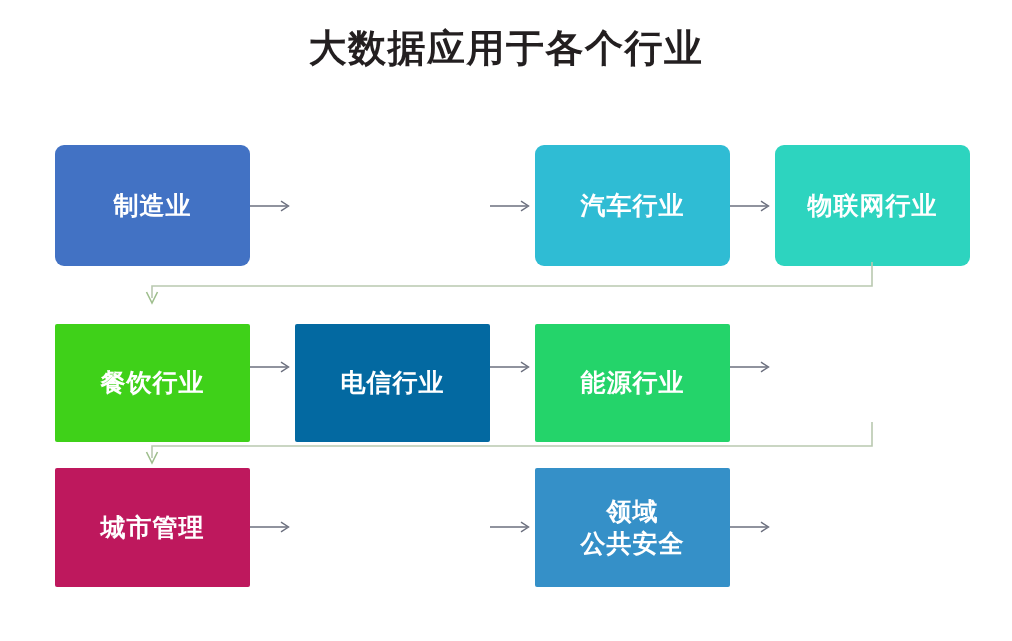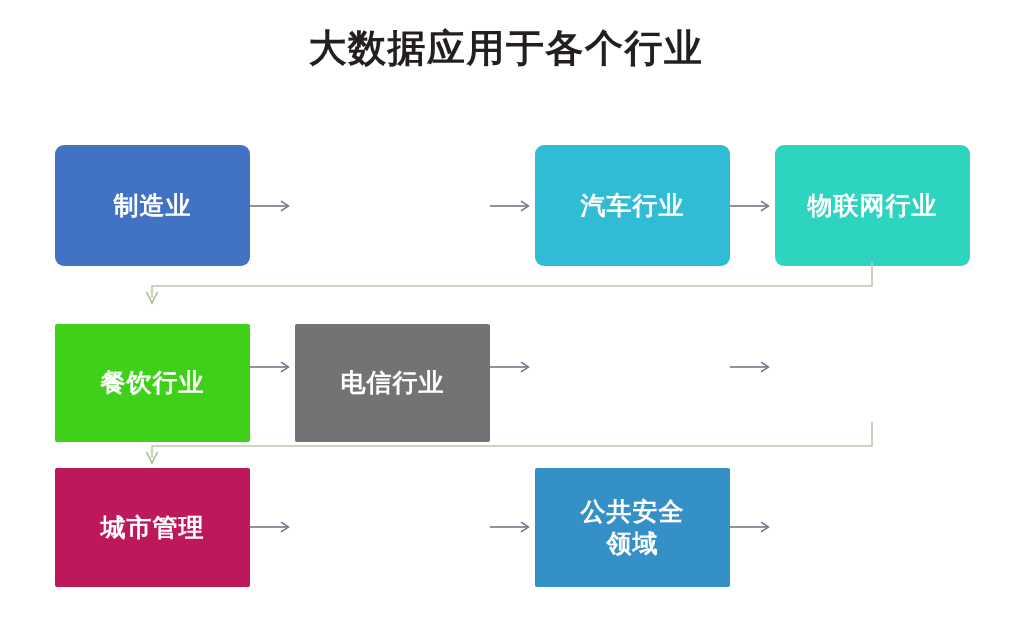--- a/index.html
+++ b/index.html
@@ -144,31 +144,34 @@
     <span class="label">餐饮行业</span>
   </div>
 
   <div class="h-arrow ha-y2 ha-x1">
     <svg viewBox="0 0 45 14" xmlns="http://www.w3.org/2000/svg">
       <path d="M0 7 H37" stroke="#6b6f7e" stroke-width="1.4" fill="none"></path>
       <path d="M31 2.2 L38.5 7 L31 11.8" stroke="#6b6f7e" stroke-width="1.4" fill="none"></path>
     </svg>
   </div>
 
-  <div class="flow-box sq r2 c2" style="background:#737373">
+  <div class="flow-box sq r2 c2" style="background:#0369a1">
     <span class="label">电信行业</span>
   </div>
 
   <div class="h-arrow ha-y2 ha-x2">
     <svg viewBox="0 0 45 14" xmlns="http://www.w3.org/2000/svg">
       <path d="M0 7 H37" stroke="#6b6f7e" stroke-width="1.4" fill="none"></path>
       <path d="M31 2.2 L38.5 7 L31 11.8" stroke="#6b6f7e" stroke-width="1.4" fill="none"></path>
     </svg>
   </div>
 
+  <div class="flow-box sq r2 c3" style="background:#24d46a">
+    <span class="label">能源行业</span>
+  </div>
 
   <div class="h-arrow ha-y2 ha-x3">
     <svg viewBox="0 0 45 14" xmlns="http://www.w3.org/2000/svg">
       <path d="M0 7 H37" stroke="#6b6f7e" stroke-width="1.4" fill="none"></path>
       <path d="M31 2.2 L38.5 7 L31 11.8" stroke="#6b6f7e" stroke-width="1.4" fill="none"></path>
     </svg>
   </div>
 
 
   <div class="wrap-connector" id="connector-row2-row3">
@@ -192,22 +195,22 @@
 
   <div class="h-arrow ha-y3 ha-x2">
     <svg viewBox="0 0 45 14" xmlns="http://www.w3.org/2000/svg">
       <path d="M0 7 H37" stroke="#6b6f7e" stroke-width="1.4" fill="none"></path>
       <path d="M31 2.2 L38.5 7 L31 11.8" stroke="#6b6f7e" stroke-width="1.4" fill="none"></path>
     </svg>
   </div>
 
   <div class="flow-box sq r3 c3" style="background:#3590c8">
     <span style="display:block">
+      <span class="label">领域</span>
       <span class="label">公共安全</span>
-      <span class="label">领域</span>
     </span>
   </div>
 
   <div class="h-arrow ha-y3 ha-x3">
     <svg viewBox="0 0 45 14" xmlns="http://www.w3.org/2000/svg">
       <path d="M0 7 H37" stroke="#6b6f7e" stroke-width="1.4" fill="none"></path>
       <path d="M31 2.2 L38.5 7 L31 11.8" stroke="#6b6f7e" stroke-width="1.4" fill="none"></path>
     </svg>
   </div>
 

